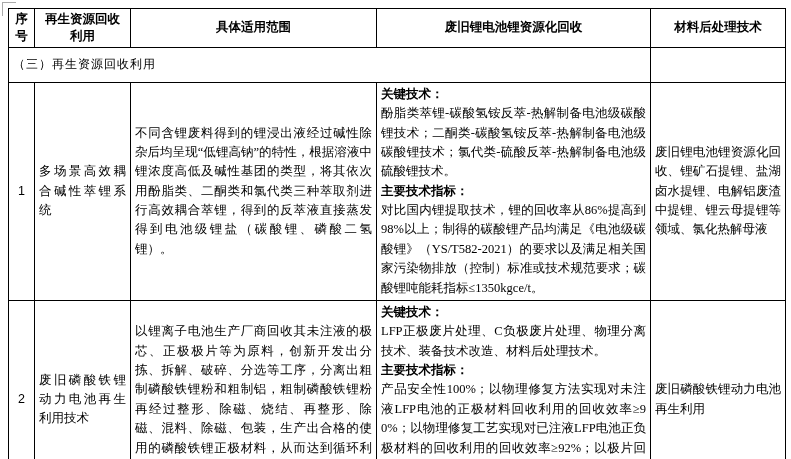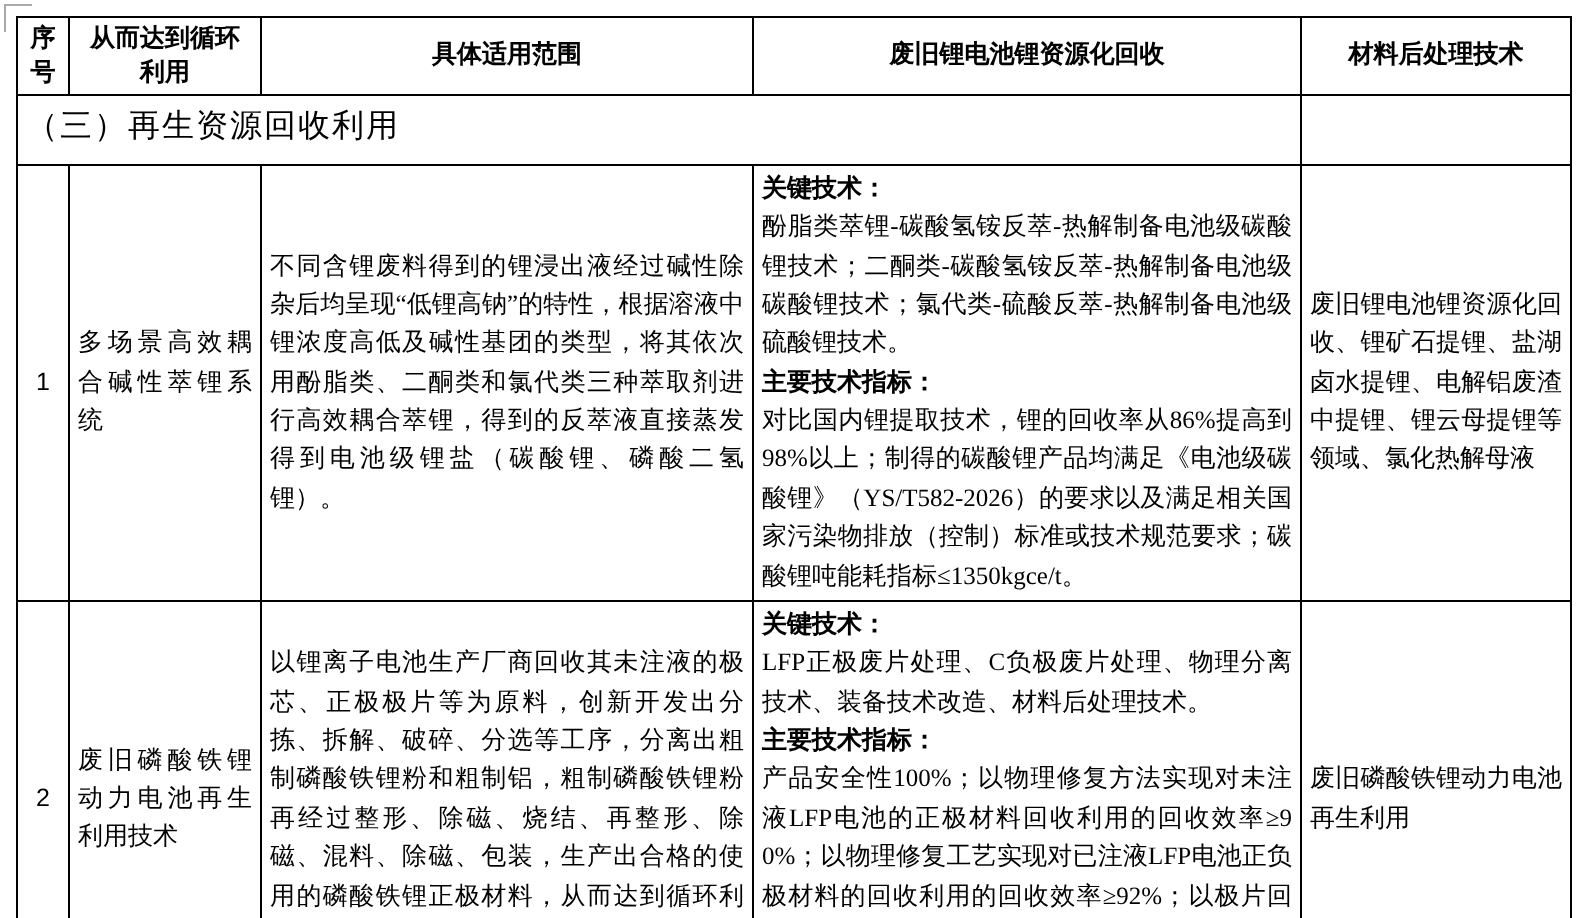--- a/index.html
+++ b/index.html
@@ -48,21 +48,21 @@
 
   tr.header-row th {
     font-weight: bold;
     text-align: center;
     vertical-align: middle;
     height: 30px;
     line-height: 1.35;
   }
   tr.section-row td {
     height: 30px;
-    font-size: 16px;
+    font-size: 12px;
     vertical-align: middle;
     letter-spacing: 1px;
   }
   td.cell-no {
     text-align: center;
     vertical-align: middle;
     font-family: "Liberation Sans", sans-serif;
     font-size: 12px;
   }
   td.cell-name {
@@ -103,39 +103,39 @@
   <colgroup>
     <col class="c-no">
       <col class="c-name">
       <col class="c-intro">
       <col class="c-tech">
       <col class="c-scope">
   </colgroup>
   <tbody>
     <tr class="header-row">
       <th>序号</th>
-      <th>从而达到循环利用</th>
+      <th>再生资源回收利用</th>
       <th>具体适用范围</th>
       <th>废旧锂电池锂资源化回收</th>
       <th>材料后处理技术</th>
     </tr>
     <tr class="section-row">
       <td colspan="4">（三）再生资源回收利用</td>
       <td></td>
     </tr>
 
     <tr class="row-1">
       <td class="cell-no">1</td>
       <td class="cell-name">多场景高效耦合碱性萃锂系统</td>
       <td class="cell-intro">不同含锂废料得到的锂浸出液经过碱性除杂后均呈现“低锂高钠”的特性，根据溶液中锂浓度高低及碱性基团的类型，将其依次用酚脂类、二酮类和氯代类三种萃取剂进行高效耦合萃锂，得到的反萃液直接蒸发得到电池级锂盐（碳酸锂、磷酸二氢锂）。</td>
       <td class="cell-tech">
         <span class="kt-label">关键技术：</span>
         <div class="kt-text">酚脂类萃锂-碳酸氢铵反萃-热解制备电池级碳酸锂技术；二酮类-碳酸氢铵反萃-热解制备电池级碳酸锂技术；氯代类-硫酸反萃-热解制备电池级硫酸锂技术。</div>
         <span class="kt-label">主要技术指标：</span>
-        <div class="kt-text">对比国内锂提取技术，锂的回收率从86%提高到98%以上；制得的碳酸锂产品均满足《电池级碳酸锂》（YS/T582-2026）的要求以及满足相关国家污染物排放（控制）标准或技术规范要求；碳酸锂吨能耗指标≤1350kgce/t。</div>
+        <div class="kt-text">对比国内锂提取技术，锂的回收率从86%提高到98%以上；制得的碳酸锂产品均满足《电池级碳酸锂》（YS/T582-2021）的要求以及满足相关国家污染物排放（控制）标准或技术规范要求；碳酸锂吨能耗指标≤1350kgce/t。</div>
       </td>
       <td class="cell-scope">废旧锂电池锂资源化回收、锂矿石提锂、盐湖卤水提锂、电解铝废渣中提锂、锂云母提锂等领域、氯化热解母液</td>
     </tr>
 
     <tr class="row-2">
       <td class="cell-no">2</td>
       <td class="cell-name">废旧磷酸铁锂动力电池再生利用技术</td>
       <td class="cell-intro">以锂离子电池生产厂商回收其未注液的极芯、正极极片等为原料，创新开发出分拣、拆解、破碎、分选等工序，分离出粗制磷酸铁锂粉和粗制铝，粗制磷酸铁锂粉再经过整形、除磁、烧结、再整形、除磁、混料、除磁、包装，生产出合格的使用的磷酸铁锂正极材料，从而达到循环利用。</td>
       <td class="cell-tech">
         <span class="kt-label">关键技术：</span>

